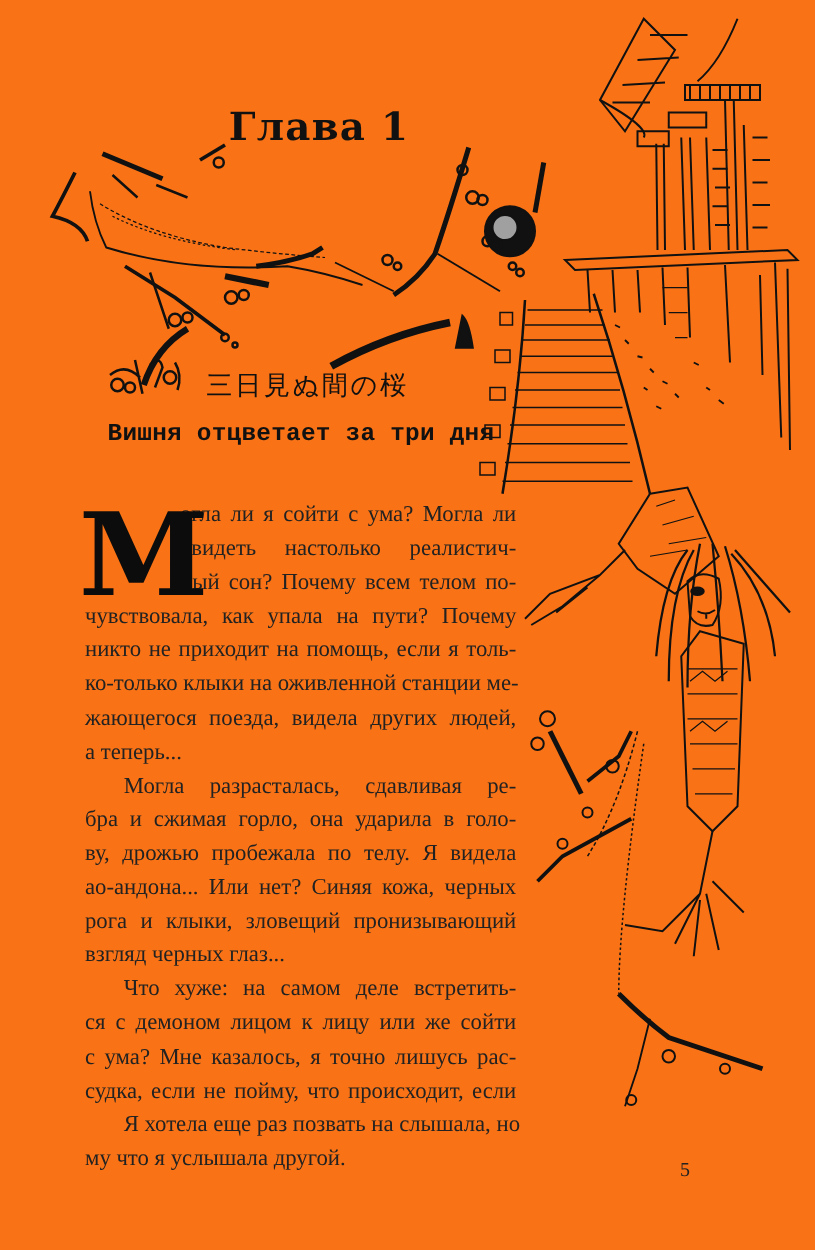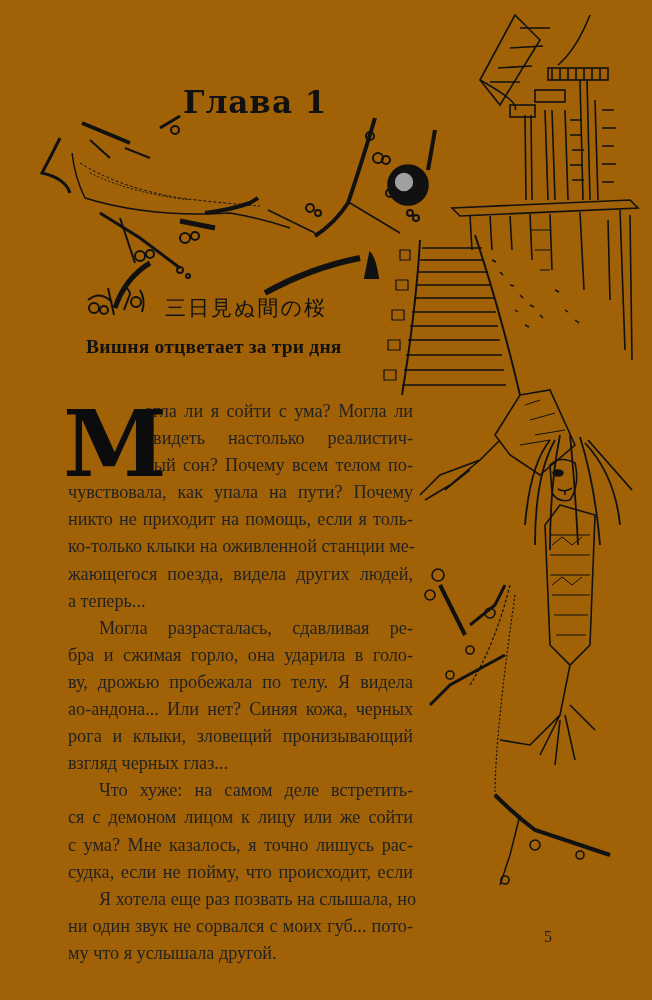--- a/index.html
+++ b/index.html
@@ -1,21 +1,21 @@
 <!DOCTYPE html>
 <html><head>
 <meta charset="utf-8">
 <style>
   html, body { margin: 0; padding: 0; background: #ffffff; }
   body { width: 652px; height: 1000px; position: relative; overflow: hidden; font-family: "DejaVu Serif", serif; color: #1a1a1a; }
-  .page { position: absolute; inset: 0; background: #a16207; }
+  .page { position: absolute; inset: 0; background: #f97316; }
 
   .chapter-title { position: absolute; left: 183px; top: 84px; font-family: "DejaVu Serif", serif; font-weight: bold; font-size: 31px; letter-spacing: 1px; color: #111; }
   .jp-title { position: absolute; left: 165px; top: 294px; font-family: "DejaVu Sans", sans-serif; font-size: 21px; color: #111; letter-spacing: 2px; }
-  .subtitle { position: absolute; left: 86px; top: 336px; font-family: Liberation Serif, serif; font-weight: bold; font-size: 19.5px; color: #111; letter-spacing: 0.2px; }
+  .subtitle { position: absolute; left: 86px; top: 336px; font-family: Liberation Mono, monospace; font-weight: bold; font-size: 19.5px; color: #111; letter-spacing: 0.2px; }
 
   .body-text { position: absolute; left: 68px; top: 398px; width: 345px; font-family: "Liberation Serif", serif; font-size: 18.2px; line-height: 27.1px; color: #222; }
   .body-text .line { display: block; text-align: justify; text-align-last: justify; white-space: nowrap; height: 27.1px; }
   .body-text .line.last { text-align-last: left; }
   .body-text .line.indent { padding-left: 31px; }
   .body-text .line.drop { padding-left: 76px; }
   .dropcap { position: absolute; left: -4px; top: 4px; font-family: "DejaVu Serif", serif; font-weight: bold; font-size: 92px; line-height: 84px; color: #0c0c0c; transform: scaleX(1.02); }
 
   .page-number { position: absolute; left: 544px; top: 928px; font-family: "Liberation Serif", serif; font-size: 16px; color: #222; }
 
@@ -156,18 +156,17 @@
     <span class="line">бра и сжимая горло, она ударила в голо-</span>
     <span class="line">ву, дрожью пробежала по телу. Я видела</span>
     <span class="line">ао-андона... Или нет? Синяя кожа, черных</span>
     <span class="line">рога и клыки, зловещий пронизывающий</span>
     <span class="line last">взгляд черных глаз...</span>
     <span class="line indent">Что хуже: на самом деле встретить-</span>
     <span class="line">ся с демоном лицом к лицу или же сойти</span>
     <span class="line">с ума? Мне казалось, я точно лишусь рас-</span>
     <span class="line">судка, если не пойму, что происходит, если</span>
     <span class="line indent">Я хотела еще раз позвать на слышала, но</span>
-    <span class="line">ни один звук не сорвался с моих губ... пото-</span>
     <span class="line last">му что я услышала другой.</span>
   </div>
 
   <div class="page-number">5</div>
 </div>
 
 </body></html>

